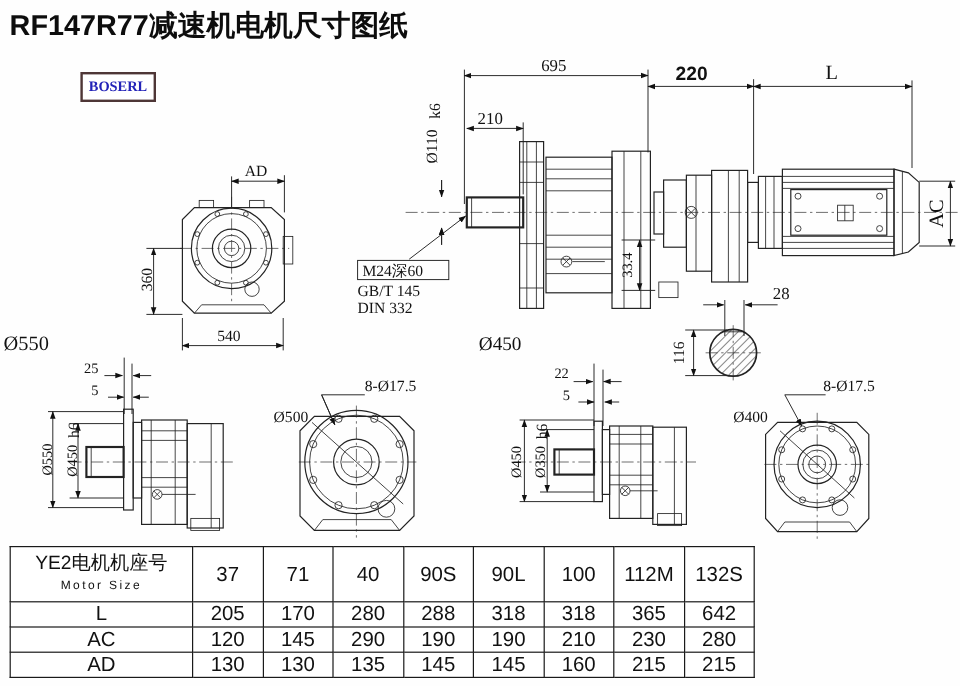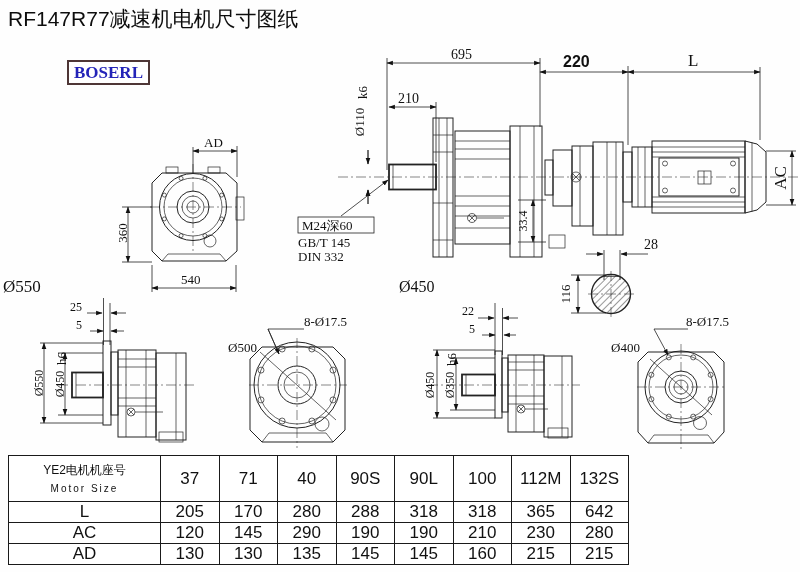--- a/index.html
+++ b/index.html
@@ -1,39 +1,39 @@
 <!DOCTYPE html>
 <html><head>
 <meta charset="utf-8">
 <style>
   html,body{margin:0;padding:0;}
   body{width:800px;height:572px;background:#fefefe;position:relative;overflow:hidden;
        font-family:"Liberation Sans",sans-serif;color:#111;}
-  .title{position:absolute;left:8px;top:5px;font-size:21px;font-weight:normal;color:#0d0d0d;
+  .title{position:absolute;left:8px;top:5px;font-size:24px;font-weight:bold;color:#0d0d0d;
          font-family:"Liberation Sans",sans-serif;white-space:nowrap;}
   .logo{position:absolute;left:67px;top:60px;border:2px solid #4e3636;background:#fff;
         padding:0 5px;font-family:"Liberation Serif",serif;font-weight:bold;
-        font-size:17px;color:#2323b8;line-height:21px;text-align:center;}
+        font-size:12px;color:#2323b8;line-height:21px;text-align:center;}
   svg.drawing{position:absolute;left:0;top:0;}
   .ln{fill:none;stroke:#232323;stroke-width:1;}
   .thick{stroke-width:1.8;}
   .thin{stroke-width:0.7;}
   .cl{fill:none;stroke:#555;stroke-width:0.7;stroke-dasharray:10 3 2 3;}
   .dl{fill:none;stroke:#222;stroke-width:0.8;}
   .dim{font-family:"Liberation Serif",serif;font-size:13px;fill:#111;}
   .dim.s12{font-size:12px;} .dim.s14{font-size:14px;} .dim.s16{font-size:16px;}
   .dim.s17{font-size:17px;}
   .dimb{font-family:"Liberation Sans",sans-serif;font-weight:bold;font-size:16px;fill:#111;}
   table.spec{position:absolute;left:8px;top:455px;width:620px;border-collapse:collapse;
              table-layout:fixed;background:#fff;}
   table.spec td,table.spec th{border:1.6px solid #1a1a1a;text-align:center;vertical-align:middle;
              padding:0;font-weight:normal;font-size:17px;color:#111;}
   table.spec thead tr{height:46px;}
   table.spec tbody tr{height:21px;}
-  .hdr-cn{display:block;font-size:12px;line-height:20px;}
+  .hdr-cn{display:block;font-size:16px;line-height:20px;}
   .hdr-en{display:block;font-size:10px;letter-spacing:2px;line-height:18px;}
 </style>
 </head>
 <body>
 
 <div class="title">RF147R77减速机电机尺寸图纸</div>
 <div class="logo">BOSERL</div>
 
 <svg class="drawing" width="800" height="572" viewBox="0 0 800 572">
   <defs>

